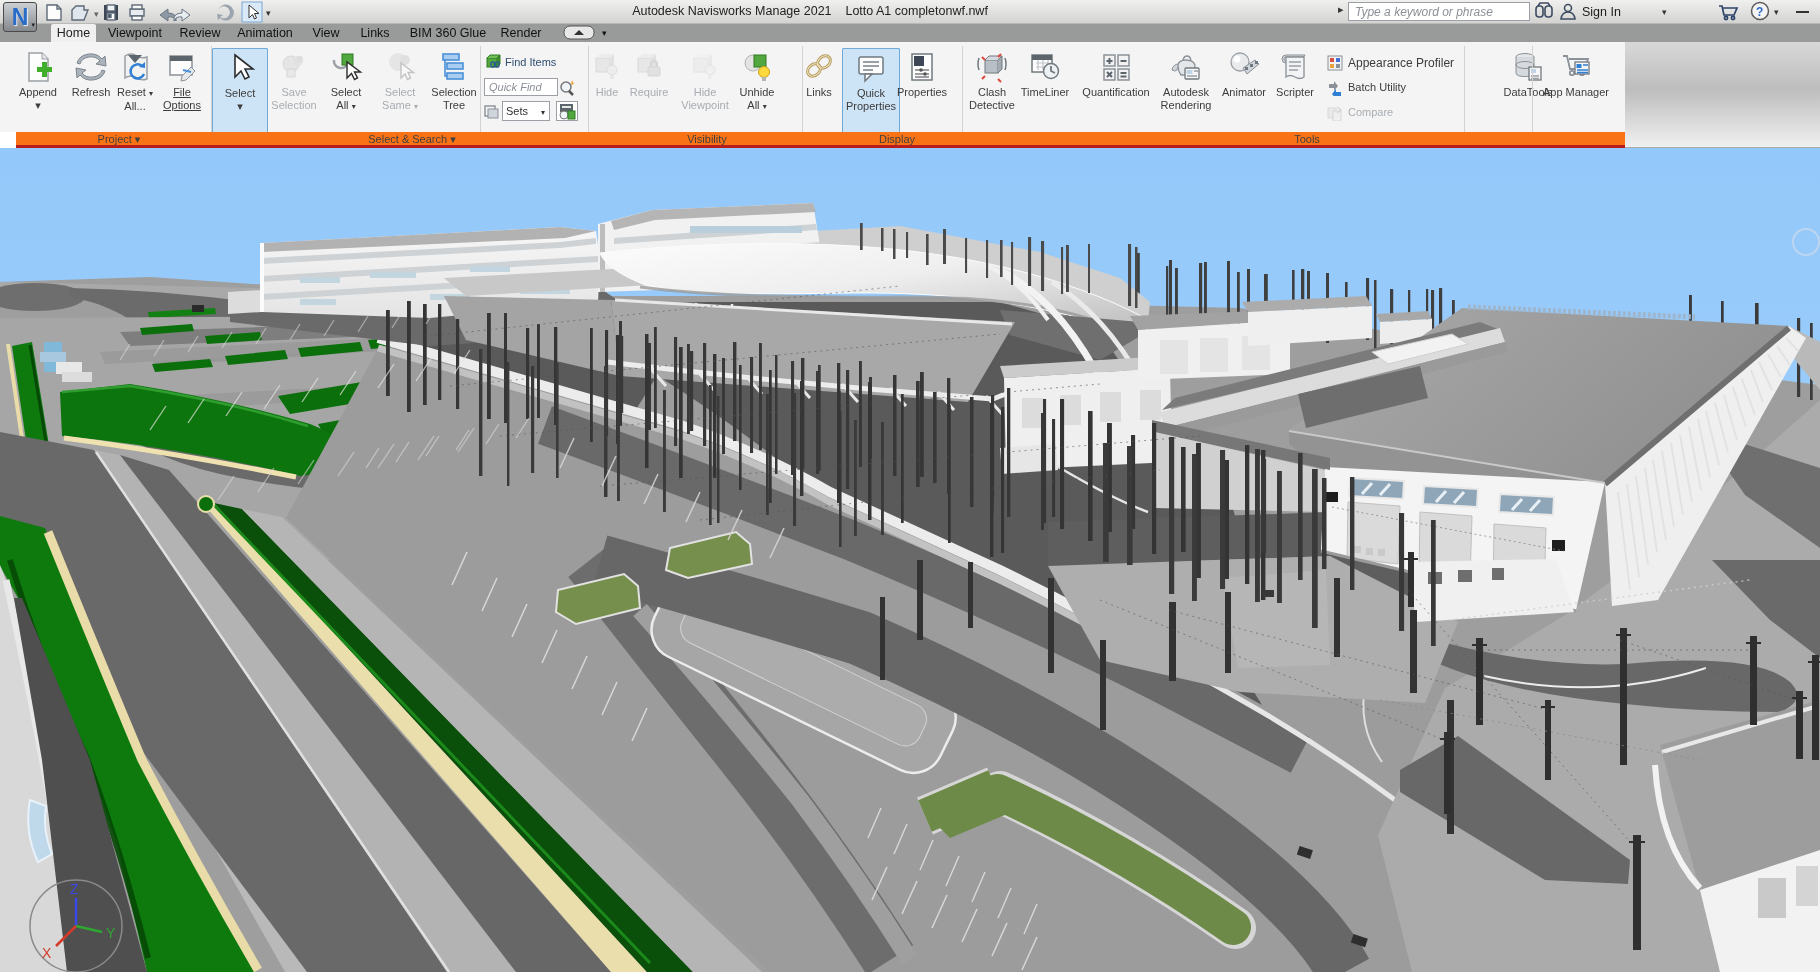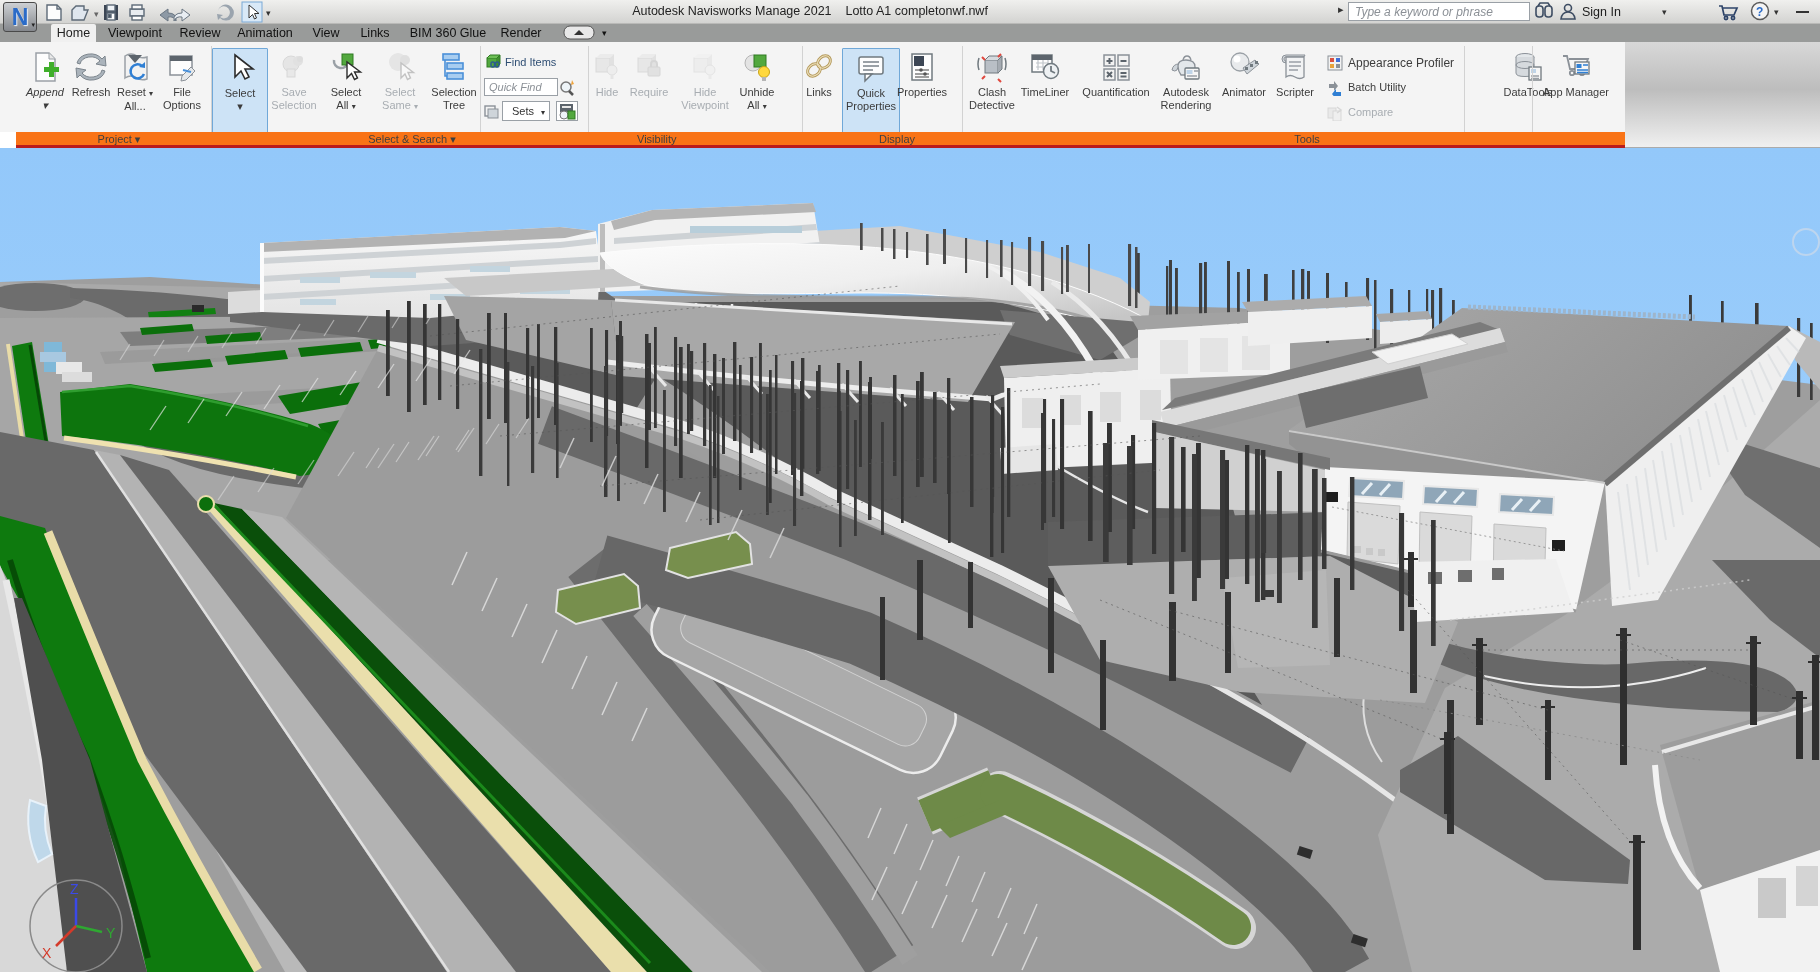--- a/index.html
+++ b/index.html
@@ -80,21 +80,21 @@
 <div class="tab" style="left:352px;width:46px">Links</div>
 <div class="tab" style="left:408px;width:80px">BIM 360 Glue</div>
 <div class="tab" style="left:496px;width:50px">Render</div>
 <svg width="60" height="18" style="position:absolute;left:562px;top:0">
       <rect x="2" y="2" width="30" height="13" rx="6" fill="#e8e8e8" stroke="#555"></rect>
       <path d="M12 11 l5 -5 l5 5 z" fill="#333"></path>
       <text x="40" y="12" font-size="9" fill="#111">▾</text>
     </svg>
 </div>
 <div id="ribbon">
-<div class="btn" style="left:17px;width:56px;font-style:italic;">
+<div class="btn" style="left:10px;width:56px;">
       <svg class="ic" width="34" height="34" viewBox="0 0 34 34">
         <path d="M8 3 h13 l6 6 v22 h-19 z" fill="#fdfdfd" stroke="#9aa0a6" stroke-width="1.5"></path>
         <path d="M21 3 l0 6 l6 0" fill="#e8e8e8" stroke="#9aa0a6"></path>
         <path d="M20 21 h5 v-5 h5 v5 h5 v5 h-5 v5 h-5 v-5 h-5 z" fill="#3fae2a" transform="translate(-4,-4)"></path>
       </svg>
       <div>Append</div>
       <div>▾</div>
     </div>
 <div class="btn" style="left:63px;width:56px;">
       <svg class="ic" width="34" height="34" viewBox="0 0 34 34">
@@ -106,21 +106,21 @@
 <div class="btn" style="left:107px;width:56px;">
       <svg class="ic" width="34" height="34" viewBox="0 0 34 34">
         <path d="M7 6 q6 -4 12 0 q4 3 10 1 l0 22 q-6 2 -10 -1 q-6 -4 -12 0 z" fill="#f2f2f2" stroke="#9aa0a6" stroke-width="1.5"></path>
         <path d="M10 5 l14 0 l-7 8 z" fill="#5c646c"></path>
         <path d="M24 16 a7 7 0 1 0 2 8" fill="none" stroke="#2f7fd4" stroke-width="2.5"></path>
         <path d="M27 12 l0 6 l-6 -1 z" fill="#2f7fd4"></path>
       </svg>
       <div>Reset <span style="font-size:8px">▾</span></div>
       <div>All...</div>
     </div>
-<div class="btn" style="left:154px;width:56px;">
+<div class="btn" style="left:154px;width:56px;text-decoration:underline;">
       <svg class="ic" width="34" height="34" viewBox="0 0 34 34">
         <rect x="5" y="6" width="22" height="19" fill="#fdfdfd" stroke="#8b9198" stroke-width="1.5"></rect>
         <rect x="5" y="6" width="22" height="5" fill="#5c646c"></rect>
         <path d="M17 26 l9 -9 l4 4 l-9 9 l-5 1 z" fill="#e6e8ea" stroke="#8b9198"></path>
         <path d="M18 20 l8 2" stroke="#4a90d9" stroke-width="2"></path>
       </svg>
       <div>File</div>
       <div>Options</div>
     </div>
 <div class="btn hl" style="left:212px;width:56px;top:6px;padding-top:2px;height:86px;">
@@ -187,21 +187,21 @@
 <div class="qbox" style="left:484px;top:36px;width:74px;height:18px;line-height:17px;padding-left:4px;font-style:italic;color:#8b9096">Quick Find</div>
 <svg width="18" height="18" style="position:absolute;left:558px;top:36px">
       <path d="M14 2 l2 4 l-3 1 z" fill="#f0a43c"></path>
       <circle cx="8" cy="9" r="5" fill="#eef4f8" stroke="#777" stroke-width="1.5"></circle>
       <path d="M11 13 l4 4" stroke="#555" stroke-width="2.5"></path>
     </svg>
 <svg width="17" height="17" style="position:absolute;left:484px;top:61px">
       <rect x="1" y="3" width="10" height="10" fill="none" stroke="#8b9198" stroke-width="1.4"></rect>
       <rect x="4" y="6" width="10" height="9" fill="#cfd5da" stroke="#8b9198"></rect>
     </svg>
-<div class="qbox" style="left:502px;top:59px;width:48px;height:20px;line-height:19px;padding-left:9px;color:#333">Sets <span style="font-size:8px;float:right;margin:1px 4px 0 0">▾</span></div>
+<div class="qbox" style="left:502px;top:59px;width:48px;height:20px;line-height:19px;padding-left:3px;color:#333">Sets <span style="font-size:8px;float:right;margin:1px 4px 0 0">▾</span></div>
 <div class="qbox" style="left:556px;top:59px;width:22px;height:20px"><svg width="20" height="18">
         <rect x="3" y="2" width="13" height="8" fill="#5c646c"></rect>
         <rect x="5" y="4" width="9" height="2" fill="#e8e8e8"></rect>
         <circle cx="7" cy="13" r="4" fill="#eef4f8" stroke="#777"></circle>
         <rect x="11" y="9" width="7" height="8" fill="#52a83e" stroke="#2f7a22"></rect>
       </svg></div>
 <div class="btn dis" style="left:585px;width:44px;">
       <svg class="ic" width="34" height="34" viewBox="0 0 34 34">
         <g opacity="0.5">
           <rect x="6" y="8" width="14" height="14" fill="#dcdcdc" stroke="#c0c0c0"></rect>
@@ -424,21 +424,21 @@
 <div class="gsep" style="left:480px"></div>
 <div class="gsep" style="left:588px"></div>
 <div class="gsep" style="left:802px"></div>
 <div class="gsep" style="left:962px"></div>
 <div class="gsep" style="left:1464px"></div>
 <div class="gsep" style="left:1532px"></div>
 </div>
 <div id="grouplbl">
 <div class="glbl" style="left:33px;width:140px;text-align:center">Project ▾</div>
 <div class="glbl" style="left:326px;width:140px;text-align:center">Select &amp; Search ▾</div>
-<div class="glbl" style="left:621px;width:140px;text-align:left">Visibility</div>
+<div class="glbl" style="left:621px;width:140px;text-align:center">Visibility</div>
 <div class="glbl" style="left:811px;width:140px;text-align:center">Display</div>
 <div class="glbl" style="left:1221px;width:140px;text-align:center">Tools</div>
 <div class="gsepl" style="left:211px"></div>
 <div class="gsepl" style="left:588px"></div>
 <div class="gsepl" style="left:802px"></div>
 <div class="gsepl" style="left:962px"></div>
 </div>
 <div id="ribbonright"></div>
 <svg width="1820" height="824" viewBox="0 148 1820 824" style="position:absolute;left:0;top:148px">
     <defs>

